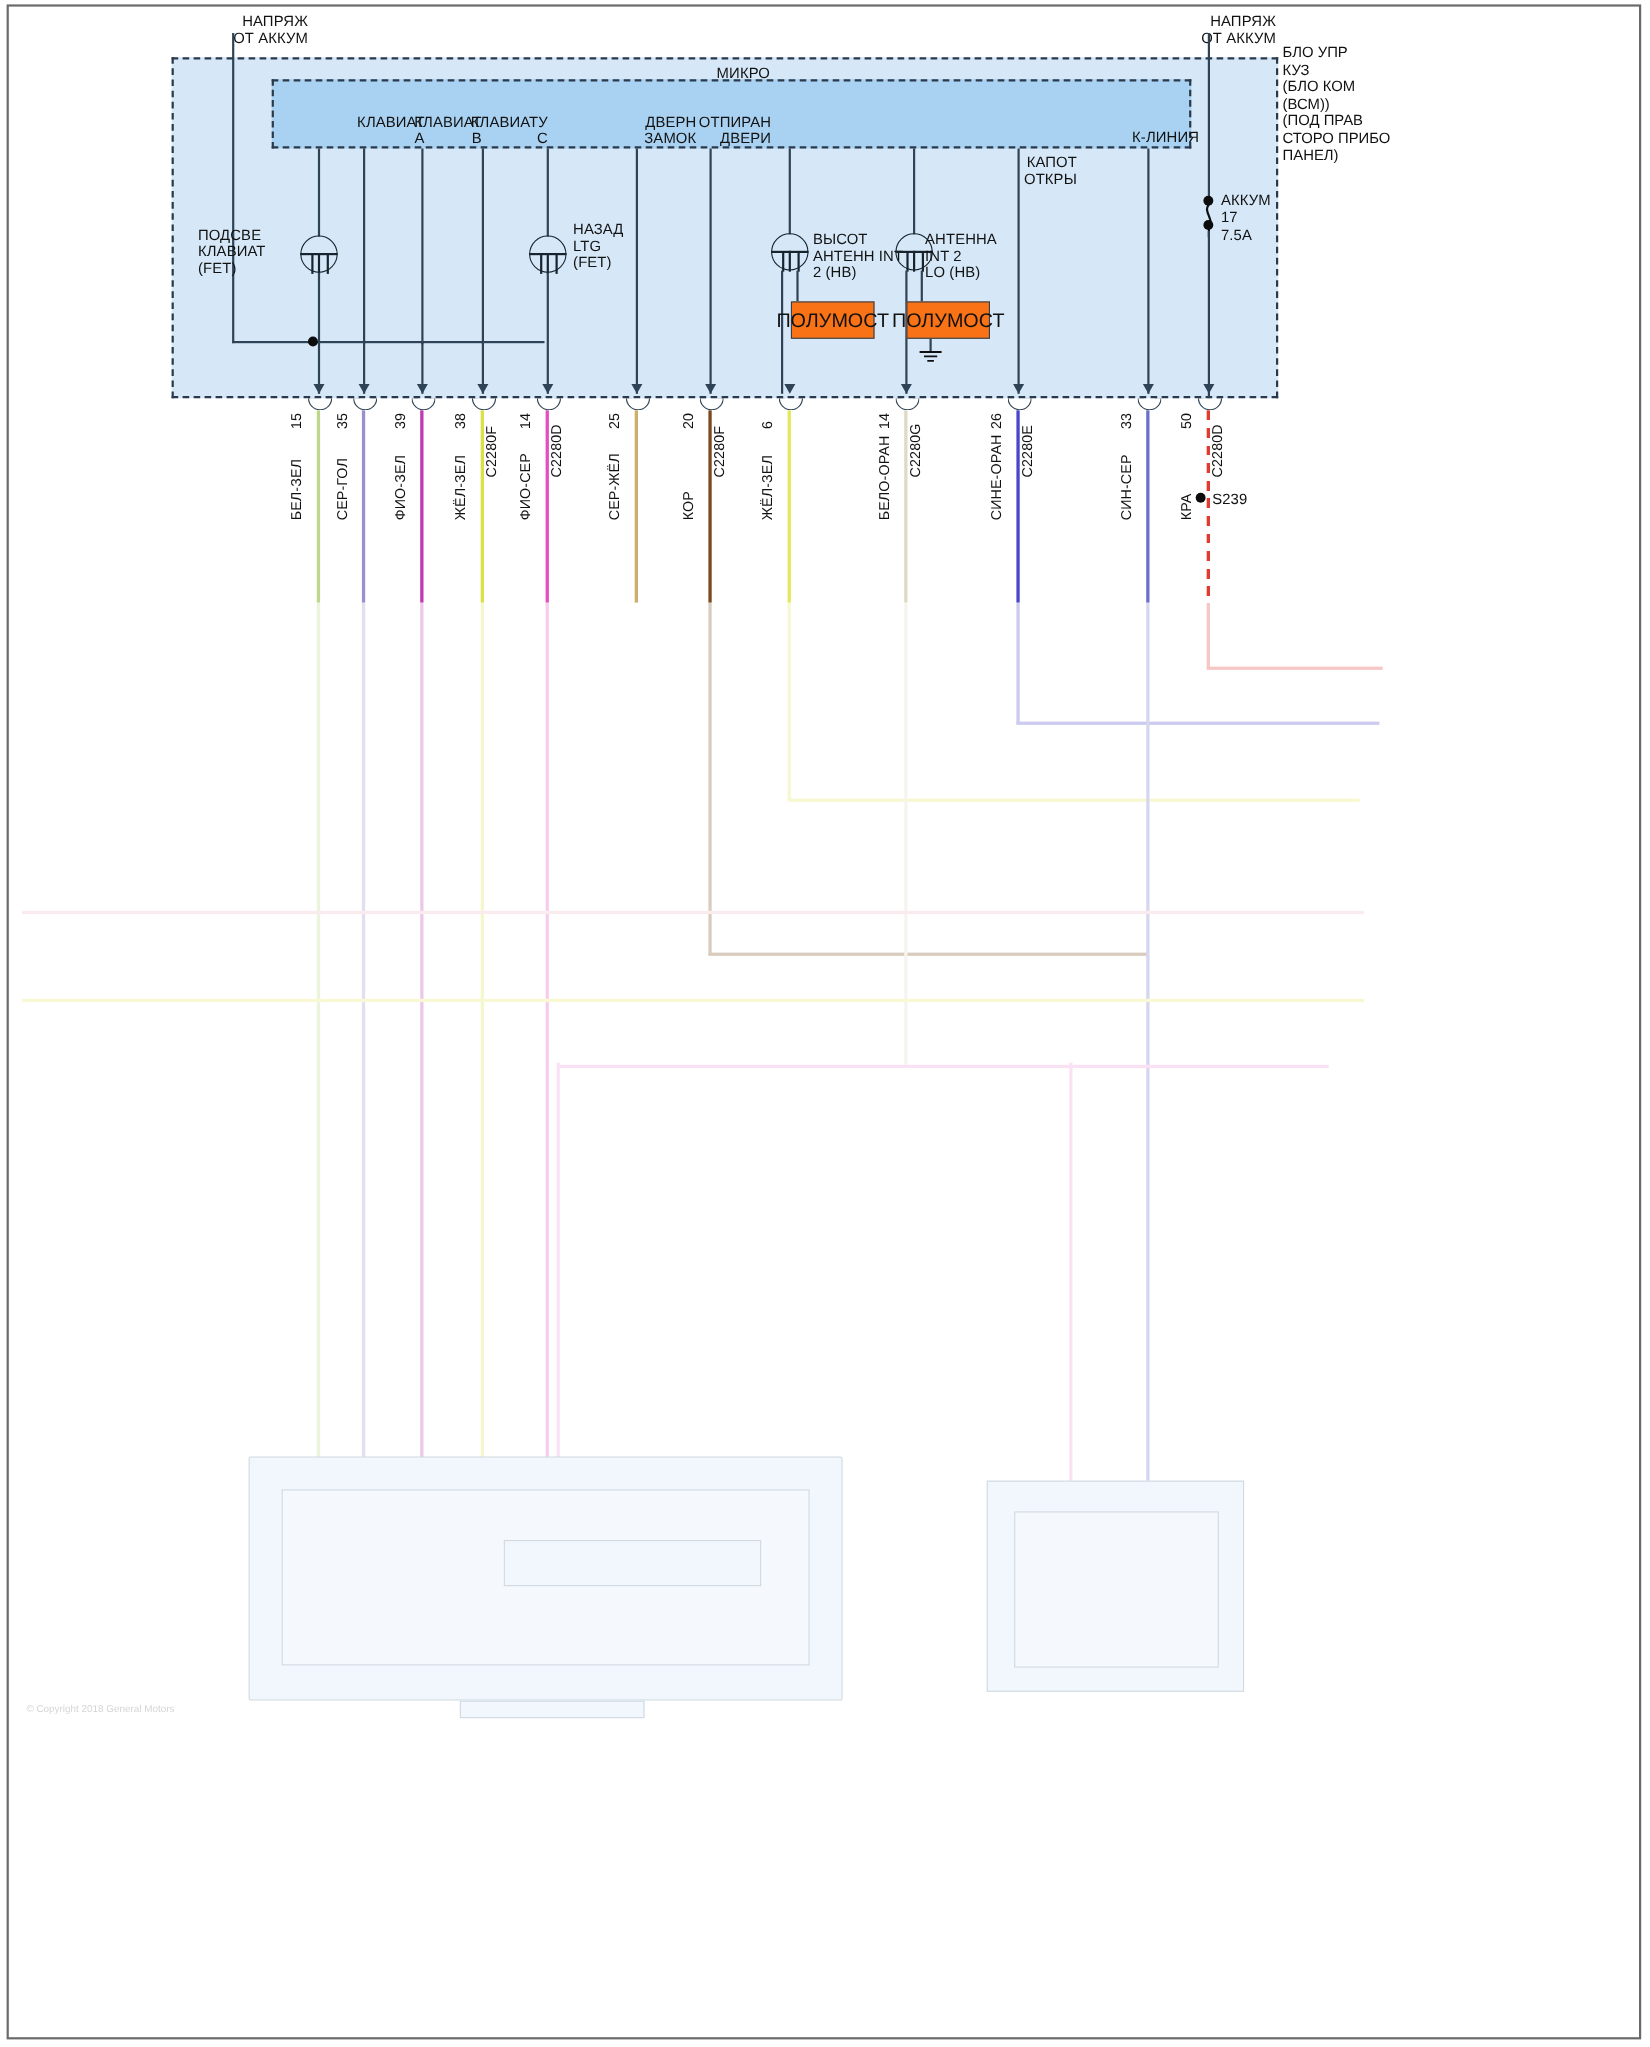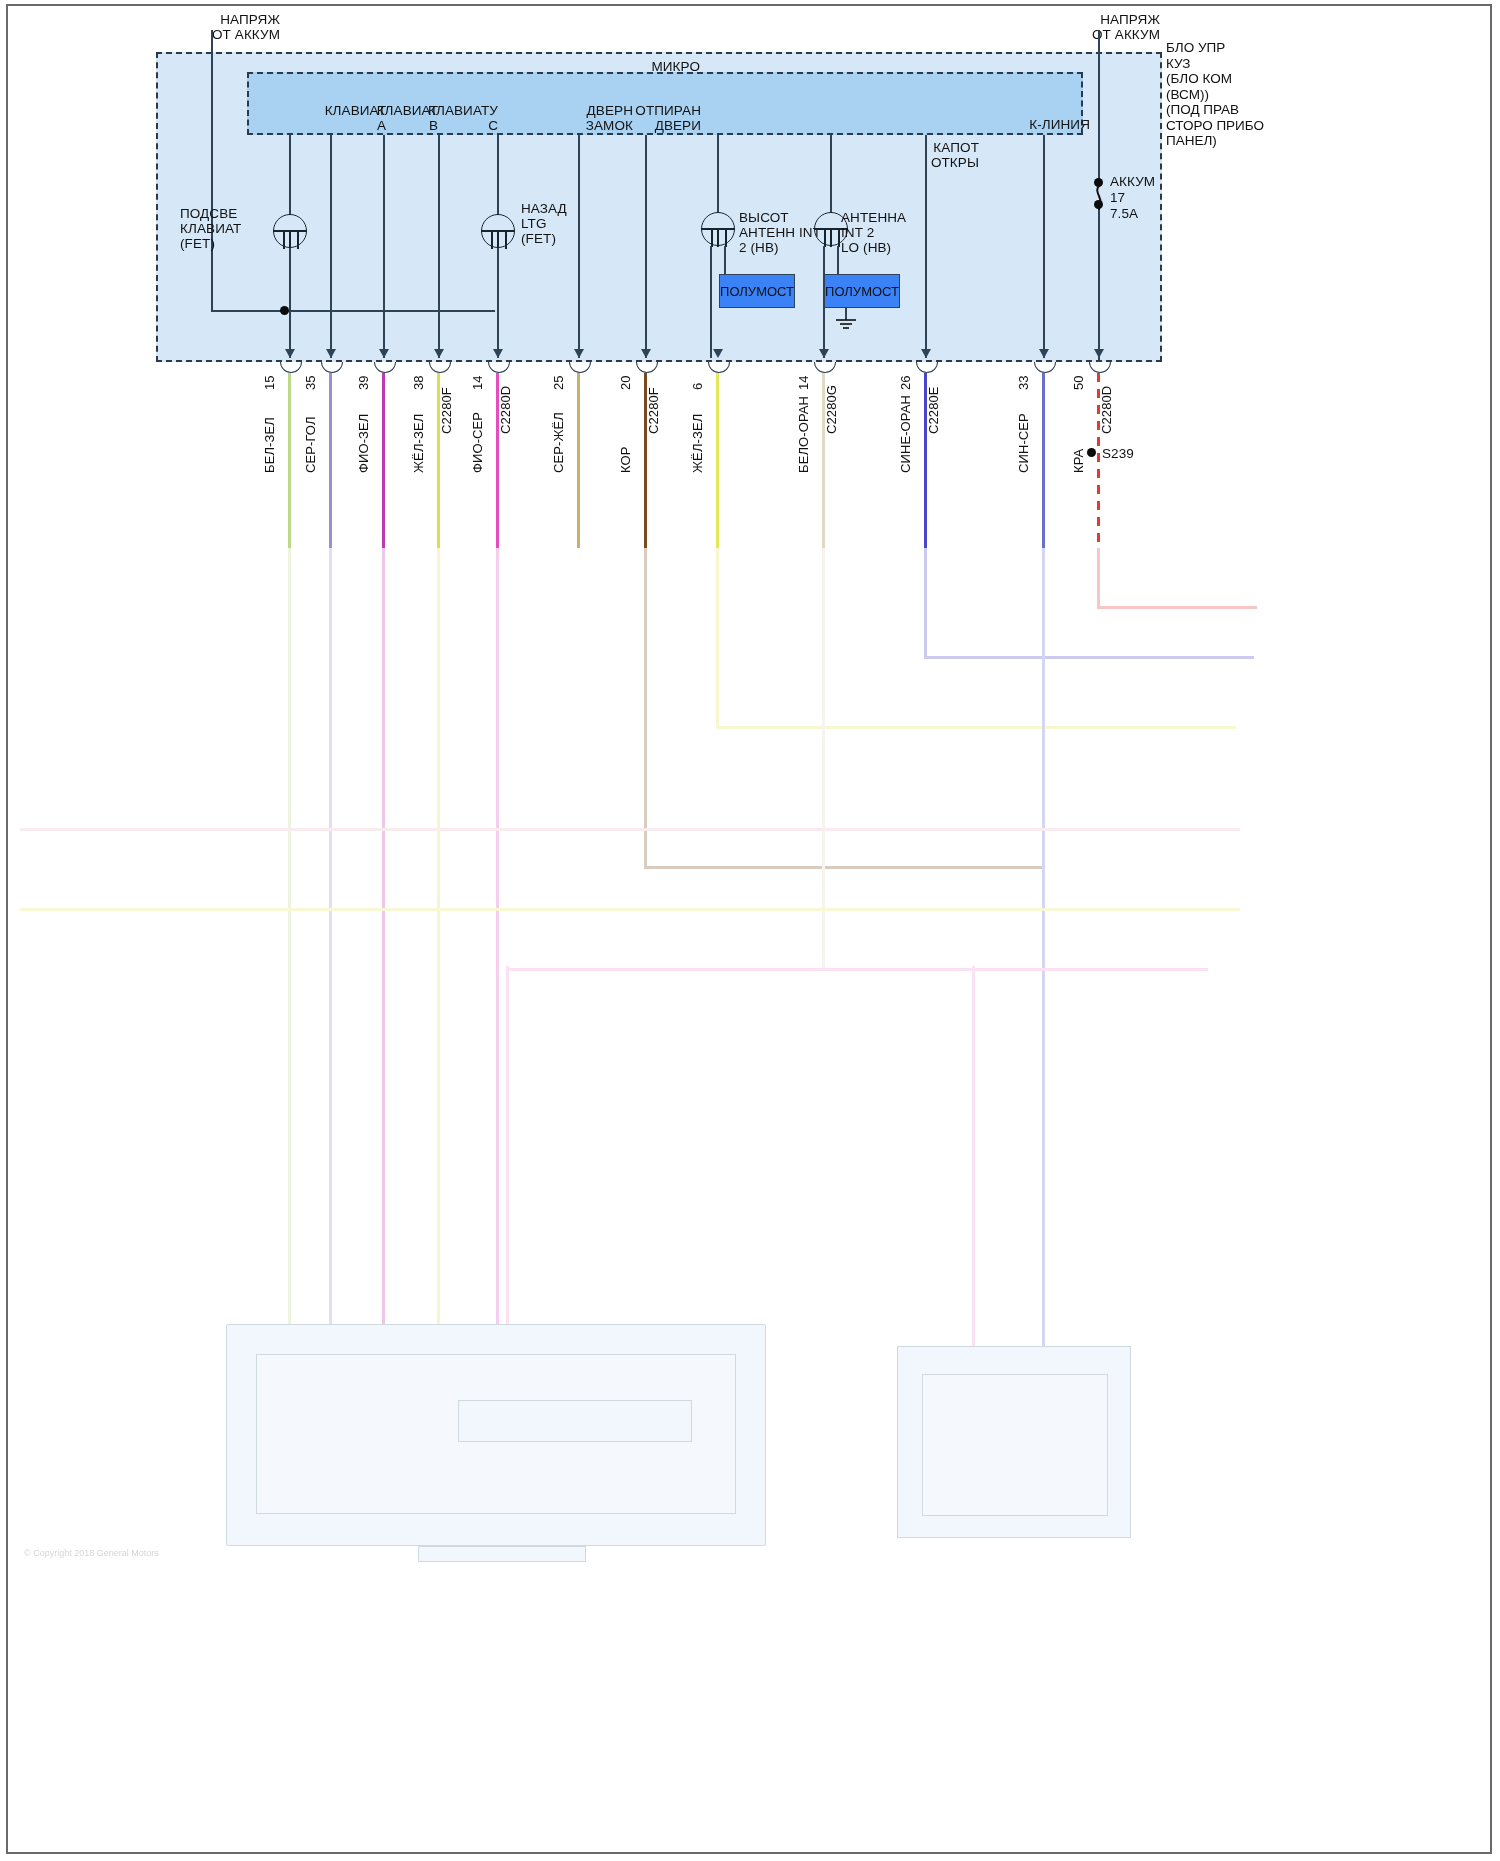--- a/index.html
+++ b/index.html
@@ -27,22 +27,22 @@
   .hline{position:absolute;background:#2e4355;height:2px;}
 
   .arrow{position:absolute;width:0;height:0;border-left:5px solid transparent;border-right:5px solid transparent;border-top:9px solid #2e4355;}
 
   .fet{position:absolute;width:34px;height:34px;border:1.6px solid #17242e;border-radius:50%;box-sizing:border-box;background:transparent;}
   .fet:before{content:"";position:absolute;left:-1px;top:15px;width:34px;height:1.6px;background:#17242e;}
   .fet:after{content:"";position:absolute;left:15px;top:15px;width:1.6px;height:19px;background:#17242e;}
   .fetv{position:absolute;left:9px;top:16px;width:1.6px;height:18px;background:#17242e;}
   .fetv2{position:absolute;left:23px;top:16px;width:1.6px;height:18px;background:#17242e;}
 
-  .halfbridge{position:absolute;background:#3b82f6;border:1.4px solid #2e4355;box-sizing:border-box;
-              font-size:13px;color:#111;display:flex;align-items:center;justify-content:center;}
+  .halfbridge{position:absolute;background:#f97316;border:1.4px solid #2e4355;box-sizing:border-box;
+              font-size:18px;color:#111;display:flex;align-items:center;justify-content:center;}
 
   .vtext{position:absolute;transform-origin:left bottom;transform:rotate(-90deg);white-space:nowrap;
          font-size:13px;color:#111;letter-spacing:.1px;}
 
   .wire{position:absolute;width:3px;}
 
   .dot{position:absolute;width:9px;height:9px;border-radius:50%;background:#0c0c0c;}
 
   .fusebody{position:absolute;width:14px;height:30px;}
 

